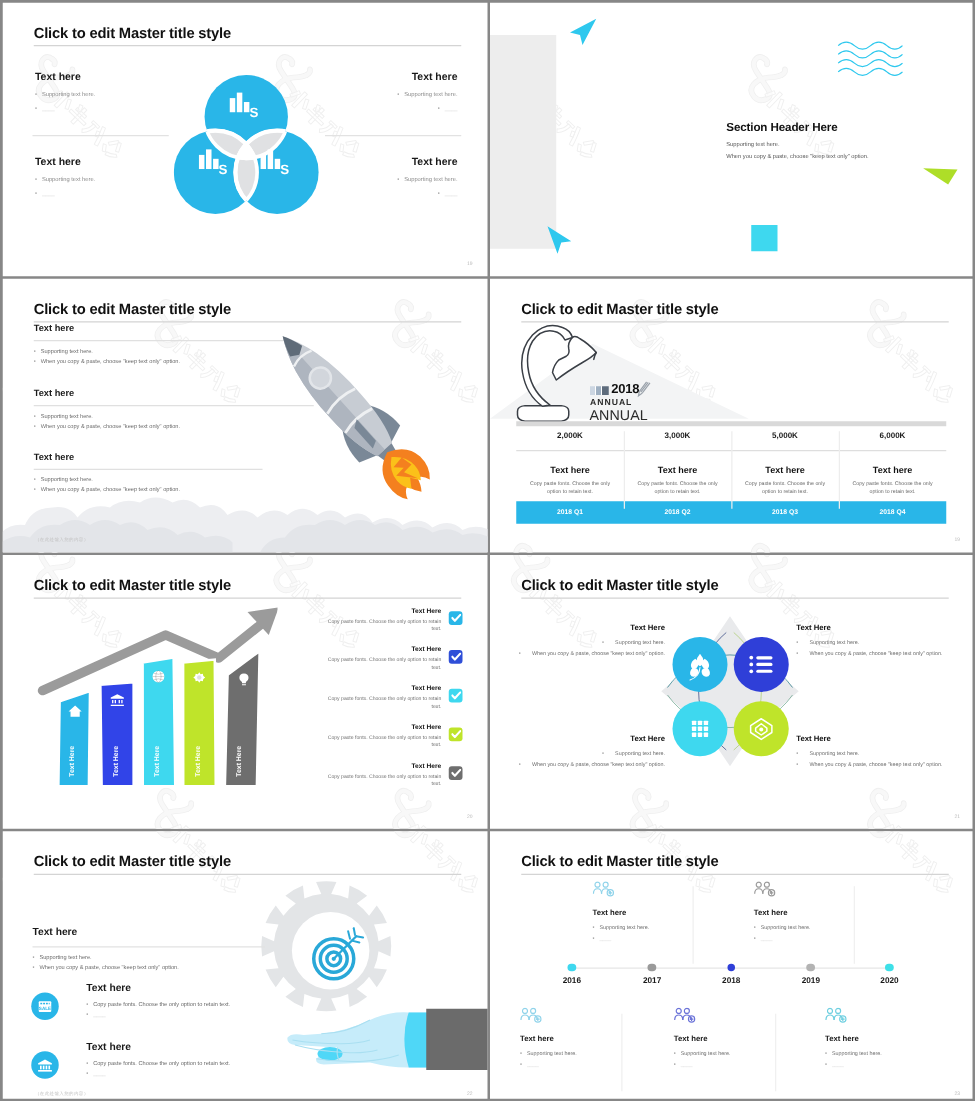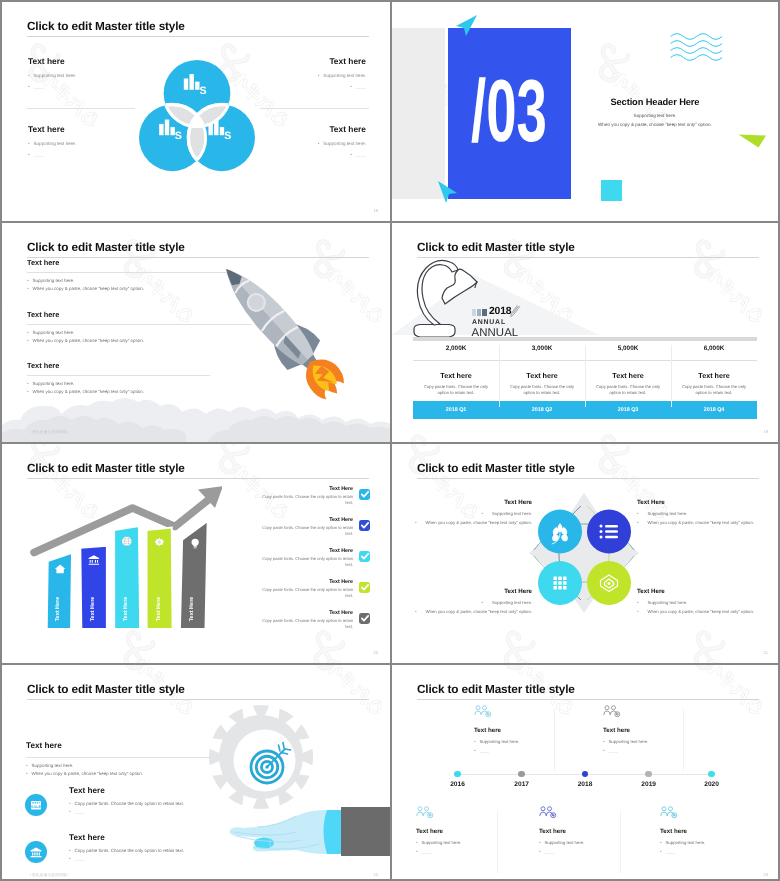--- a/index.html
+++ b/index.html
@@ -39,21 +39,21 @@
   #s2 .s2gray{position:absolute;left:0;top:26px;width:53px;height:171px;background:#ededed;}
   #s2 .s2blue{position:absolute;left:56px;top:26px;width:123px;height:171px;background:#3355ed;}
   #s2 .s2num{position:absolute;left:23px;top:39px;font-size:88px;font-weight:bold;color:#fff;
              font-family:"Liberation Sans",sans-serif;letter-spacing:0px;
              transform:scaleX(.62);transform-origin:left top;line-height:88px;}
   #s2 .s2tri1{position:absolute;left:60px;top:12px;}
   #s2 .s2tri2{position:absolute;left:45px;top:178px;}
   #s2 .s2tri3{position:absolute;left:346px;top:130px;}
   #s2 .s2sq{position:absolute;left:209px;top:178px;width:21px;height:21px;background:#3ed8ef;}
   #s2 .s2wave{position:absolute;left:278px;top:30px;}
-  #s2 .s2txt{position:absolute;left:206px;top:95px;text-align:center;}
+  #s2 .s2txt{position:absolute;left:189px;top:95px;}
   #s2 .s2h{font-size:9.3px;font-weight:bold;color:#111;margin-bottom:6px;letter-spacing:-.1px;}
   #s2 .s2p{font-size:4.6px;color:#555;margin-bottom:4px;line-height:5px;}
 
   
   #s3 .s3clouds{position:absolute;left:0;bottom:0;}
   #s3 .s3blk{position:absolute;left:25px;}
   #s3 .s3blk .th{font-size:7.4px;margin-bottom:5px;}
   #s3 .s3line{height:1px;background:#e0e0e0;margin-bottom:5px;}
   #s3 .bl{display:block;margin-bottom:3.2px;color:#6d6d6d;font-size:4.5px;}
   #s3 .bl b{width:1px;margin-right:4.5px;}
@@ -236,23 +236,20 @@
       <div class="pgnum">19</div>
     </div>
     <div class="slide" id="s2">
         <svg class="wmlayer" width="390" height="222" viewBox="0 0 390 222">
           <use href="#wmTile" x="10" y="38"></use>
           <use href="#wmTile" x="200" y="38"></use>
           <use href="#wmTile" x="105" y="233"></use>
           <use href="#wmTile" x="295" y="233"></use>
         </svg>
       <div class="s2gray"></div>
-      <div class="s2blue">
-        <span class="s2num">/03</span>
-      </div>
       <svg class="s2tri1" width="26" height="26" viewBox="0 0 26 26">
         <path d="M25 1 L4 12 L12 14 L14 22 Z" fill="#2ec8ee"></path>
       </svg>
       <svg class="s2tri2" width="22" height="24" viewBox="0 0 22 24">
         <path d="M1 1 L20 13 L12 14 L9 23 Z" fill="#2ec8ee"></path>
       </svg>
       <svg class="s2tri3" width="29" height="16" viewBox="0 0 29 16">
         <path d="M28 3.5 L0.5 2.5 L20.5 15.5 Z" fill="#aede28"></path>
       </svg>
       <div class="s2sq"></div>

